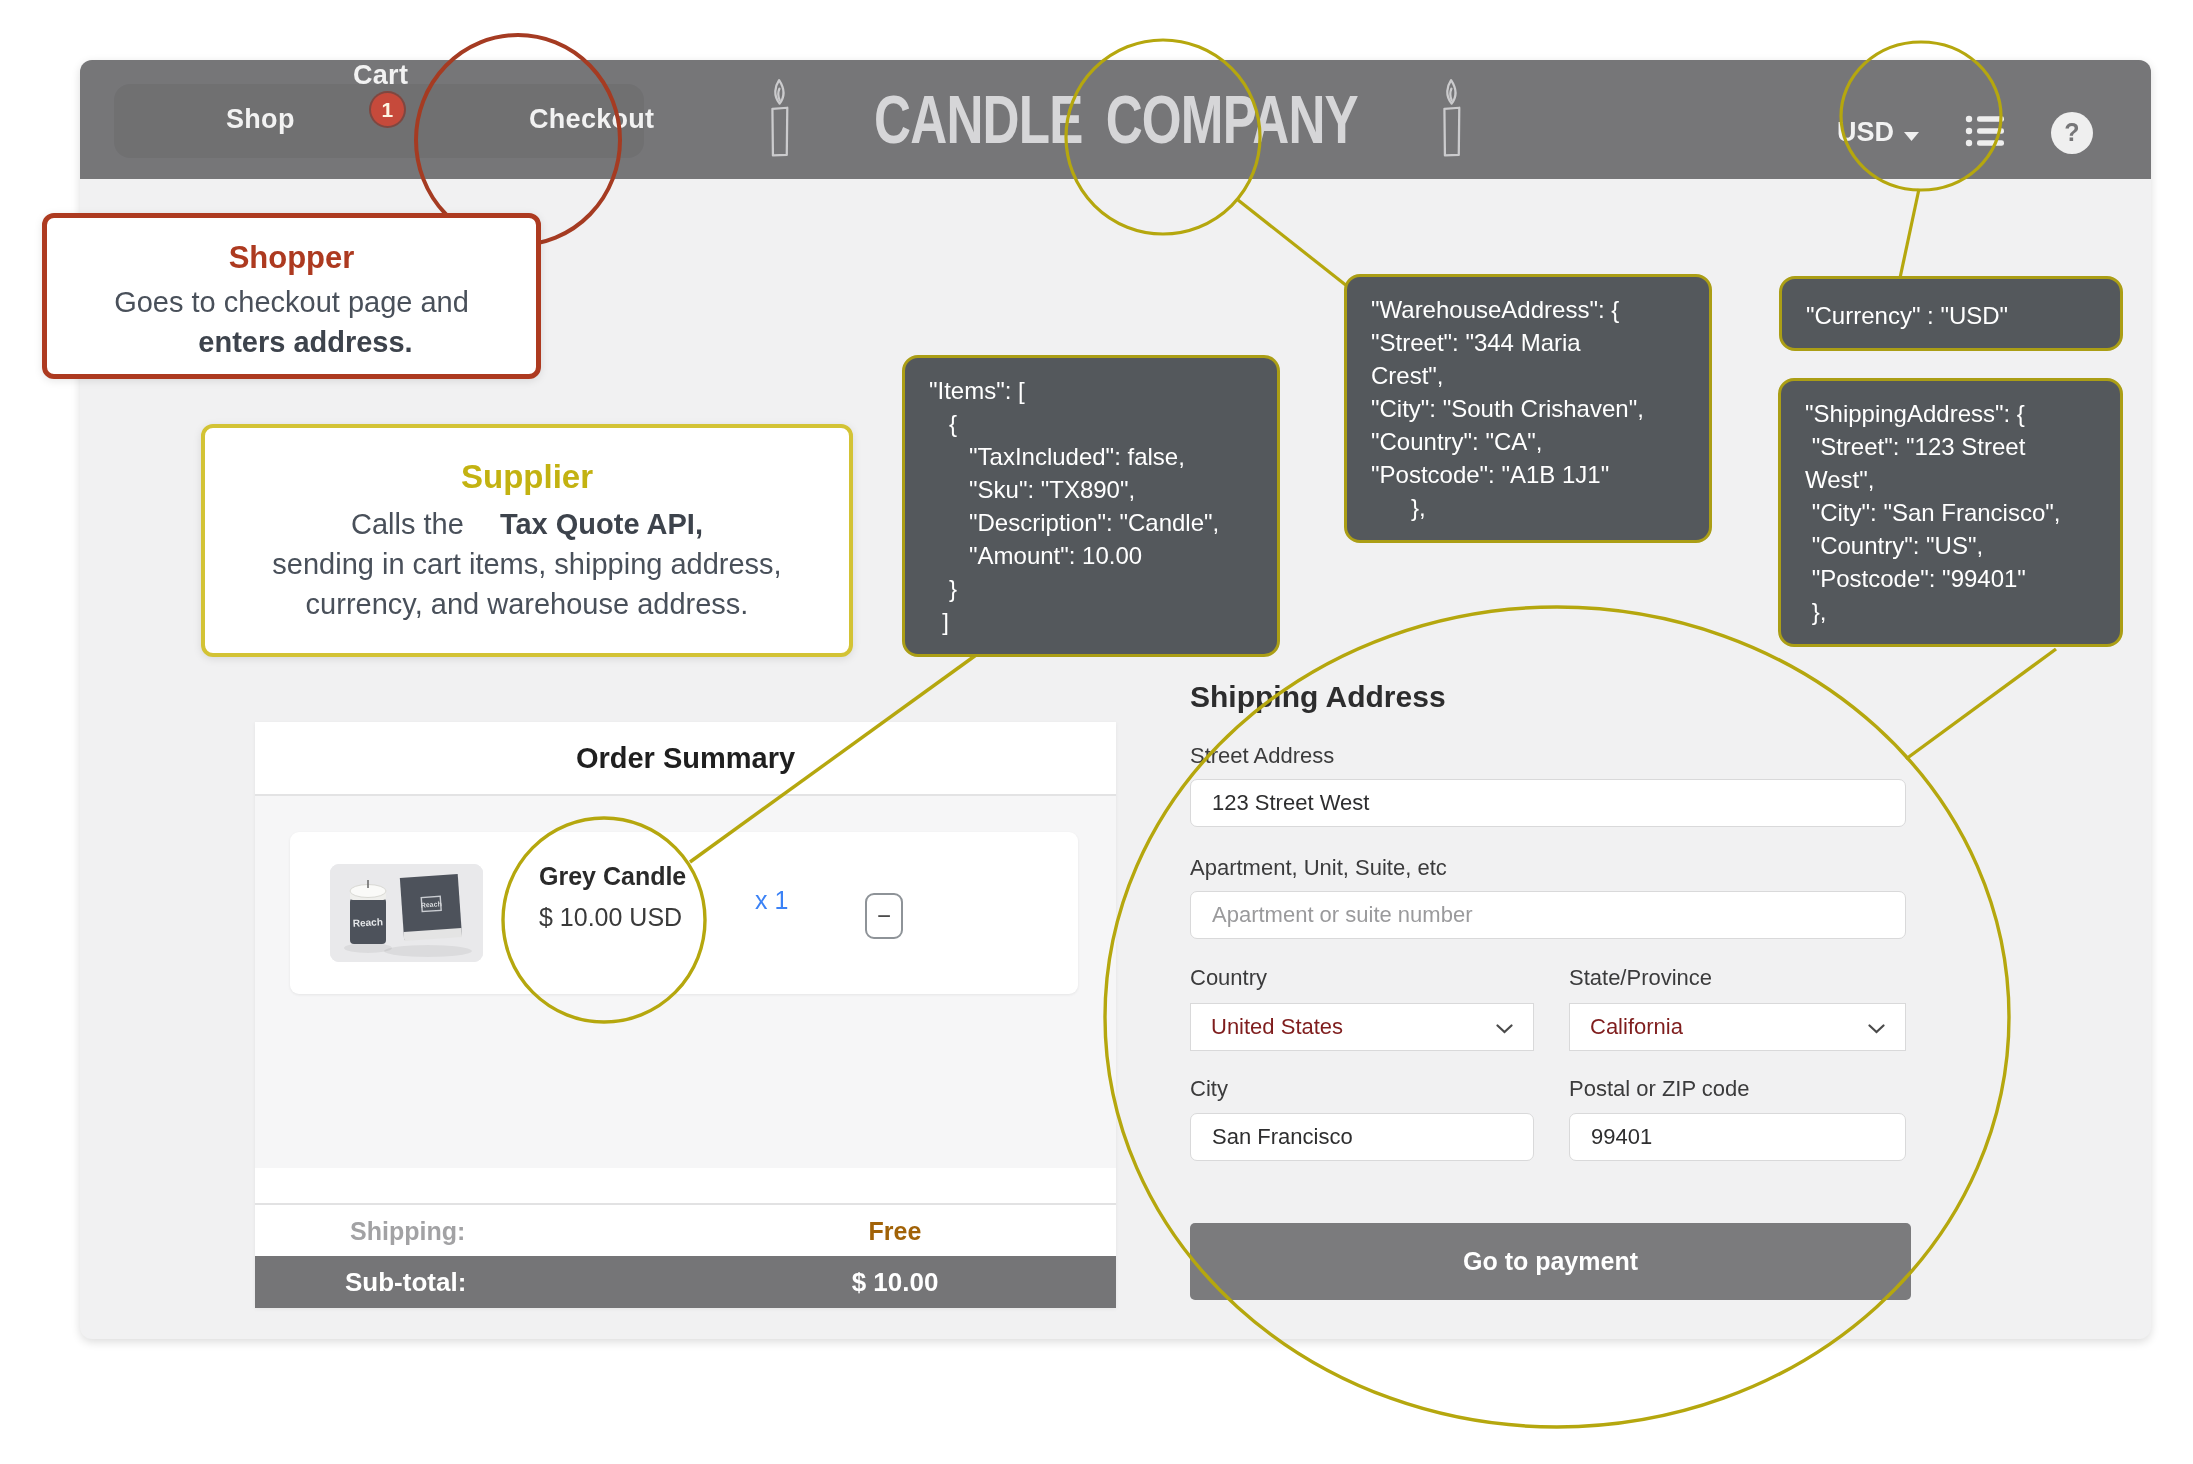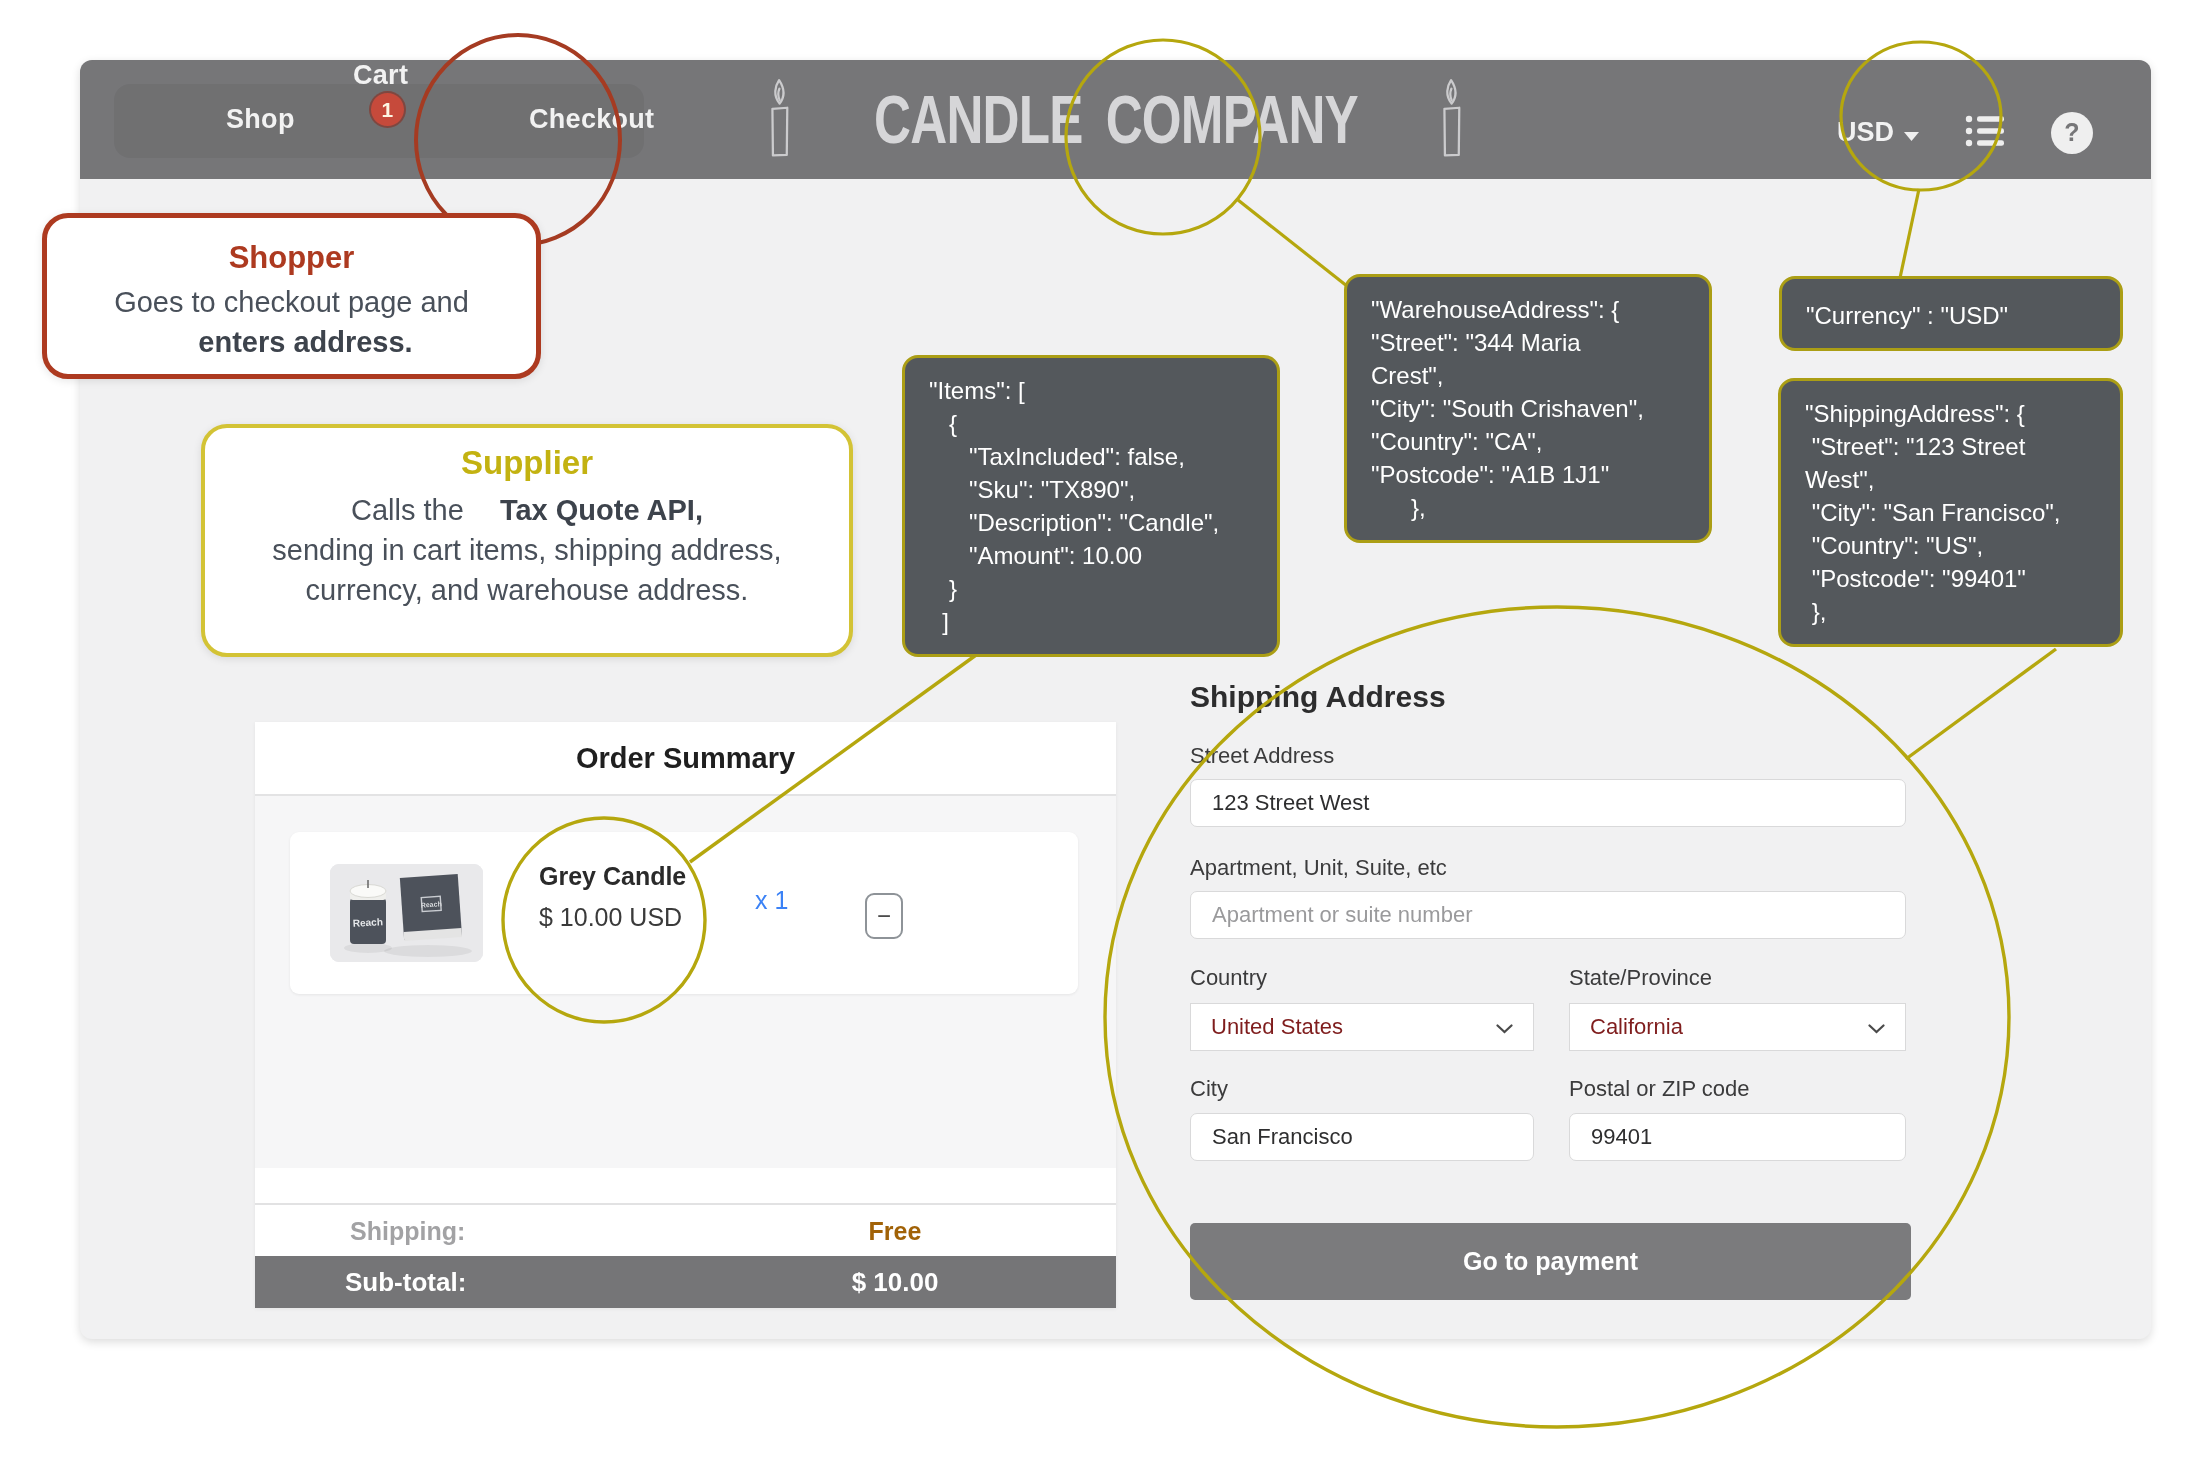--- a/index.html
+++ b/index.html
@@ -77,27 +77,27 @@
               justify-content:space-between; padding:0 20px; cursor:pointer; }
   .pay-btn { position:absolute; left:1110px; top:1163px; width:721px; height:77px;
              background:#7b7b7d; border:none; border-radius:5px; color:#ffffff;
              font-family:"Liberation Sans",sans-serif; font-size:25px; font-weight:700;
              display:flex; align-items:center; justify-content:center; cursor:pointer; }
 
   
   .annotations { position:absolute; left:0; top:0; width:2193px; height:1464px; z-index:40; pointer-events:none; }
 
   
-  .callout { position:absolute; z-index:50; border-radius:26px; }
+  .callout { position:absolute; z-index:50; border-radius:12px; }
   .callout-white { background:#ffffff; text-align:center; box-shadow:0 2px 8px rgba(0,0,0,0.10); }
   .shopper-box { left:42px; top:213px; width:499px; height:166px; border:5px solid #ad3a20; padding-top:22px; }
   .shopper-title { font-size:31px; font-weight:700; color:#ad3a20; margin-bottom:6px; }
   .callout-line { font-size:29px; color:#49505a; line-height:40px; }
   .callout-bold { font-weight:700; color:#3d434c;margin-left:28px; }
-  .supplier-box { left:201px; top:424px; width:652px; height:233px; border:4px solid #d3c335; padding-top:16px; }
+  .supplier-box { left:201px; top:424px; width:652px; height:233px; border:4px solid #d3c335; padding-top:30px; }
   .supplier-title { font-size:33px; font-weight:700; color:#c3b211; margin-bottom:8px; }
 
   .code-box { position:absolute; z-index:50; background:#54585c; border:3px solid #ab9e15;
               border-radius:16px; color:#ffffff; font-size:24px; line-height:33px;
               white-space:pre; padding:16px 24px; }
   .items-box { left:902px; top:355px; width:378px; min-height:290px; }
   .warehouse-box { left:1344px; top:274px; width:368px; min-height:262px; }
   .currency-box { left:1779px; top:276px; width:344px; min-height:75px; padding-top:20px; }
   .shipaddr-box { left:1778px; top:378px; width:345px; min-height:267px; }
 </style>

